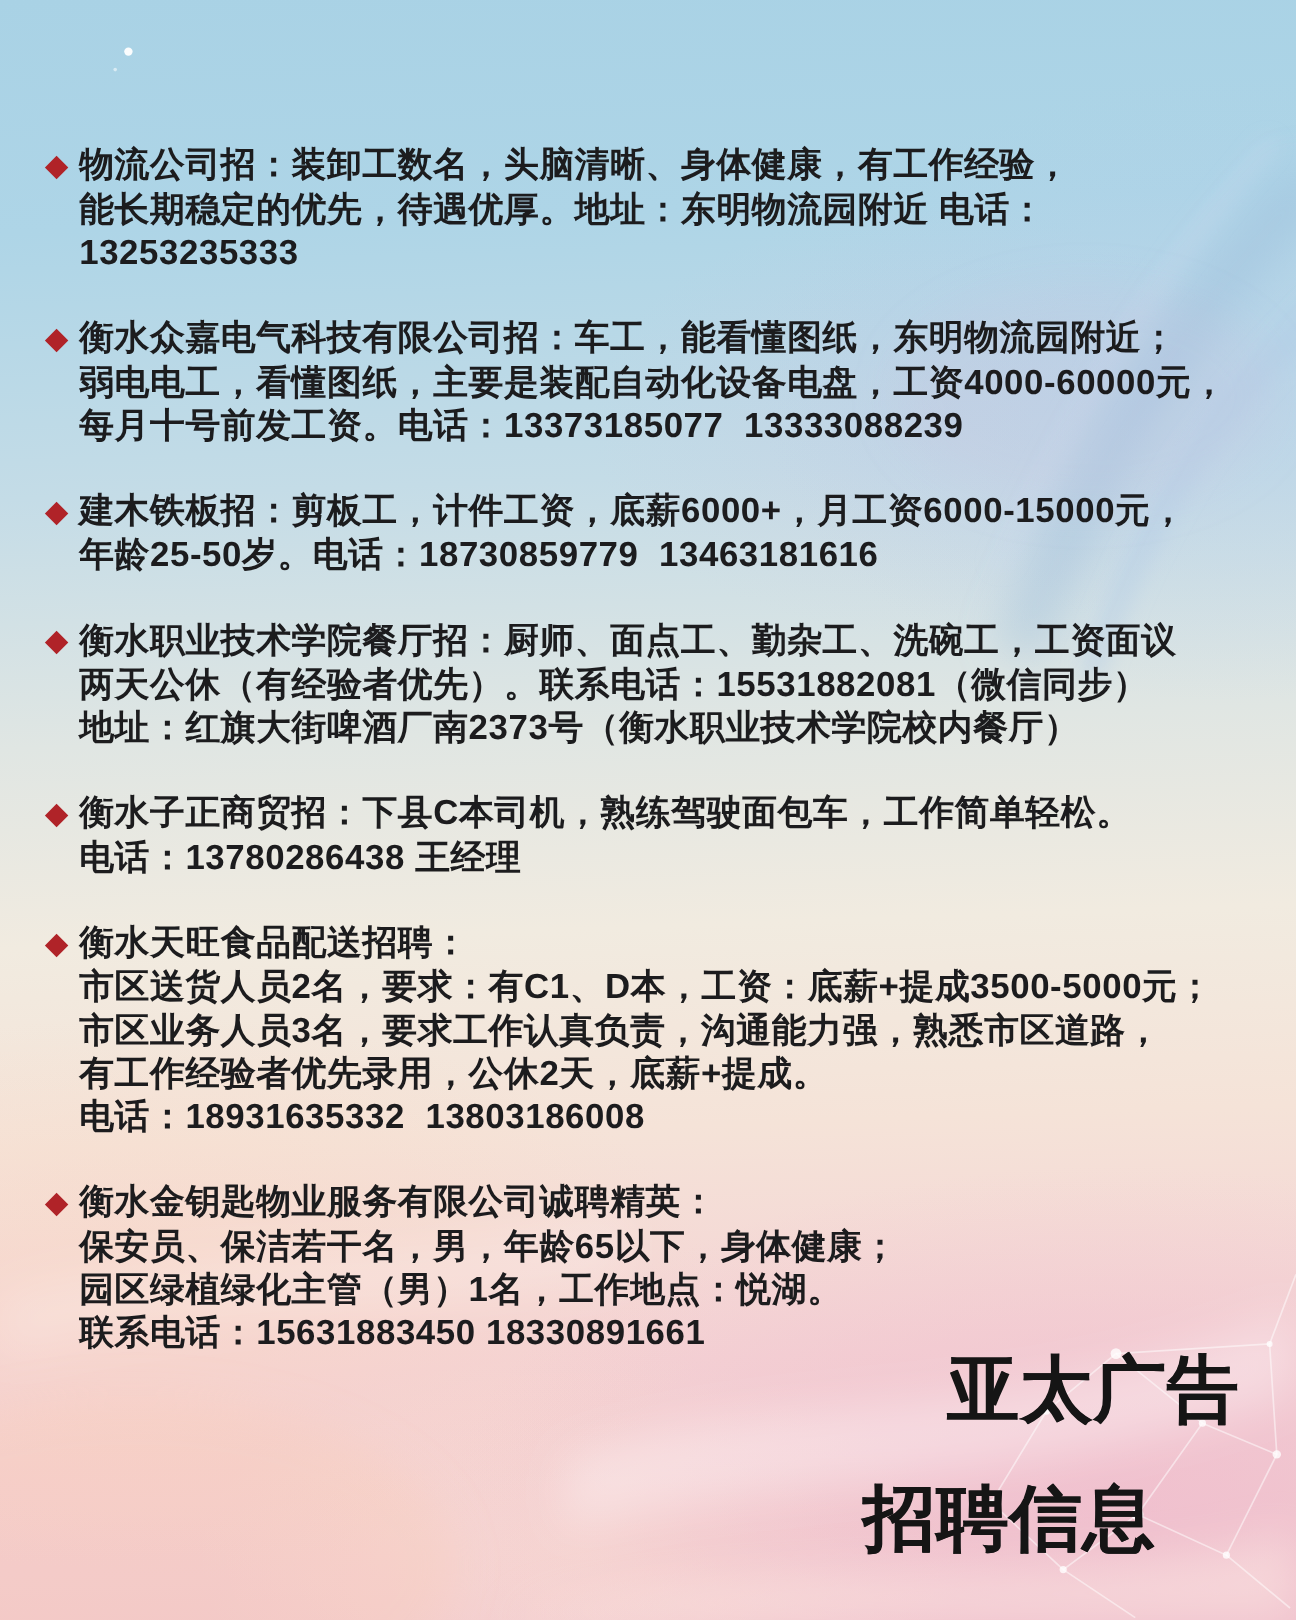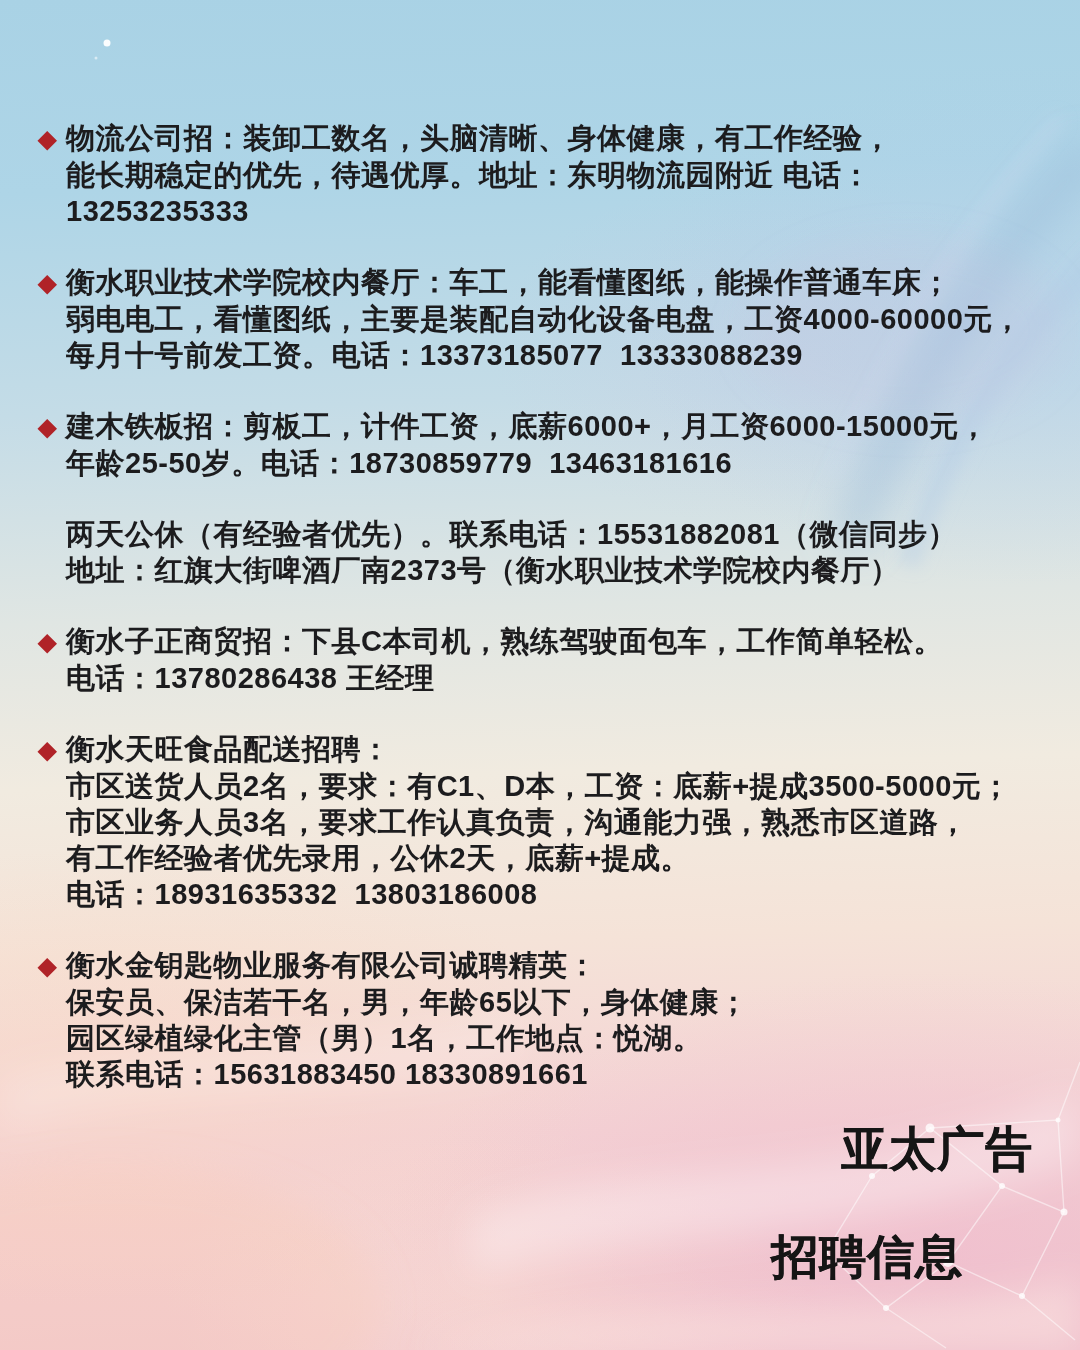--- a/index.html
+++ b/index.html
@@ -30,21 +30,21 @@
   .line { white-space:pre-wrap; }
   .line.cont { padding-left:28px; }
   .bullet {
     color:#b02328; font-size:24px; margin-right:4px;
     display:inline-block; width:24px; vertical-align:1px;
   }
 
   .brand {
     position:absolute; color:#151515;
     font-family:"DejaVu Serif", serif; font-weight:bold;
-    font-size:47px; letter-spacing:1px; white-space:nowrap;
+    font-size:60px; letter-spacing:1px; white-space:nowrap;
     text-shadow:0.6px 0 #151515;
   }
   .brand.l1 { top:1118px; right:47px; }
   .brand.l2 { top:1226px; right:117px; }
 </style>
 </head>
 <body>
 
 <div class="poster">
   <svg class="bg-art" width="1080" height="1350" viewBox="0 0 1080 1350" aria-hidden="true">
@@ -91,29 +91,30 @@
     <circle cx="96" cy="58" r="1.5" fill="rgba(255,255,255,0.55)"></circle>
   </svg>
 </div>
 
 <div class="content">
     <div class="listing">
       <div class="line first"><span class="bullet">◆</span><span>物流公司招：装卸工数名，头脑清晰、身体健康，有工作经验，</span></div>
       <div class="line cont">能长期稳定的优先，待遇优厚。地址：东明物流园附近 电话：13253235333</div>
     </div>
     <div class="listing">
-      <div class="line first"><span class="bullet">◆</span><span>衡水职业技术学院校内餐厅：车工，能看懂图纸，能操作普通车床；</span></div>
+      <div class="line first"><span class="bullet">◆</span><span>衡水众嘉电气科技有限公司招：车工，能看懂图纸，东明物流园附近；</span></div>
       <div class="line cont">弱电电工，看懂图纸，主要是装配自动化设备电盘，工资4000-60000元，</div>
       <div class="line cont">每月十号前发工资。电话：13373185077  13333088239</div>
     </div>
     <div class="listing">
       <div class="line first"><span class="bullet">◆</span><span>建木铁板招：剪板工，计件工资，底薪6000+，月工资6000-15000元，</span></div>
       <div class="line cont">年龄25-50岁。电话：18730859779  13463181616</div>
     </div>
     <div class="listing">
+      <div class="line first"><span class="bullet">◆</span><span>衡水职业技术学院餐厅招：厨师、面点工、勤杂工、洗碗工，工资面议</span></div>
       <div class="line cont">两天公休（有经验者优先）。联系电话：15531882081（微信同步）</div>
       <div class="line cont">地址：红旗大街啤酒厂南2373号（衡水职业技术学院校内餐厅）</div>
     </div>
     <div class="listing">
       <div class="line first"><span class="bullet">◆</span><span>衡水子正商贸招：下县C本司机，熟练驾驶面包车，工作简单轻松。</span></div>
       <div class="line cont">电话：13780286438 王经理</div>
     </div>
     <div class="listing">
       <div class="line first"><span class="bullet">◆</span><span>衡水天旺食品配送招聘：</span></div>
       <div class="line cont">市区送货人员2名，要求：有C1、D本，工资：底薪+提成3500-5000元；</div>

